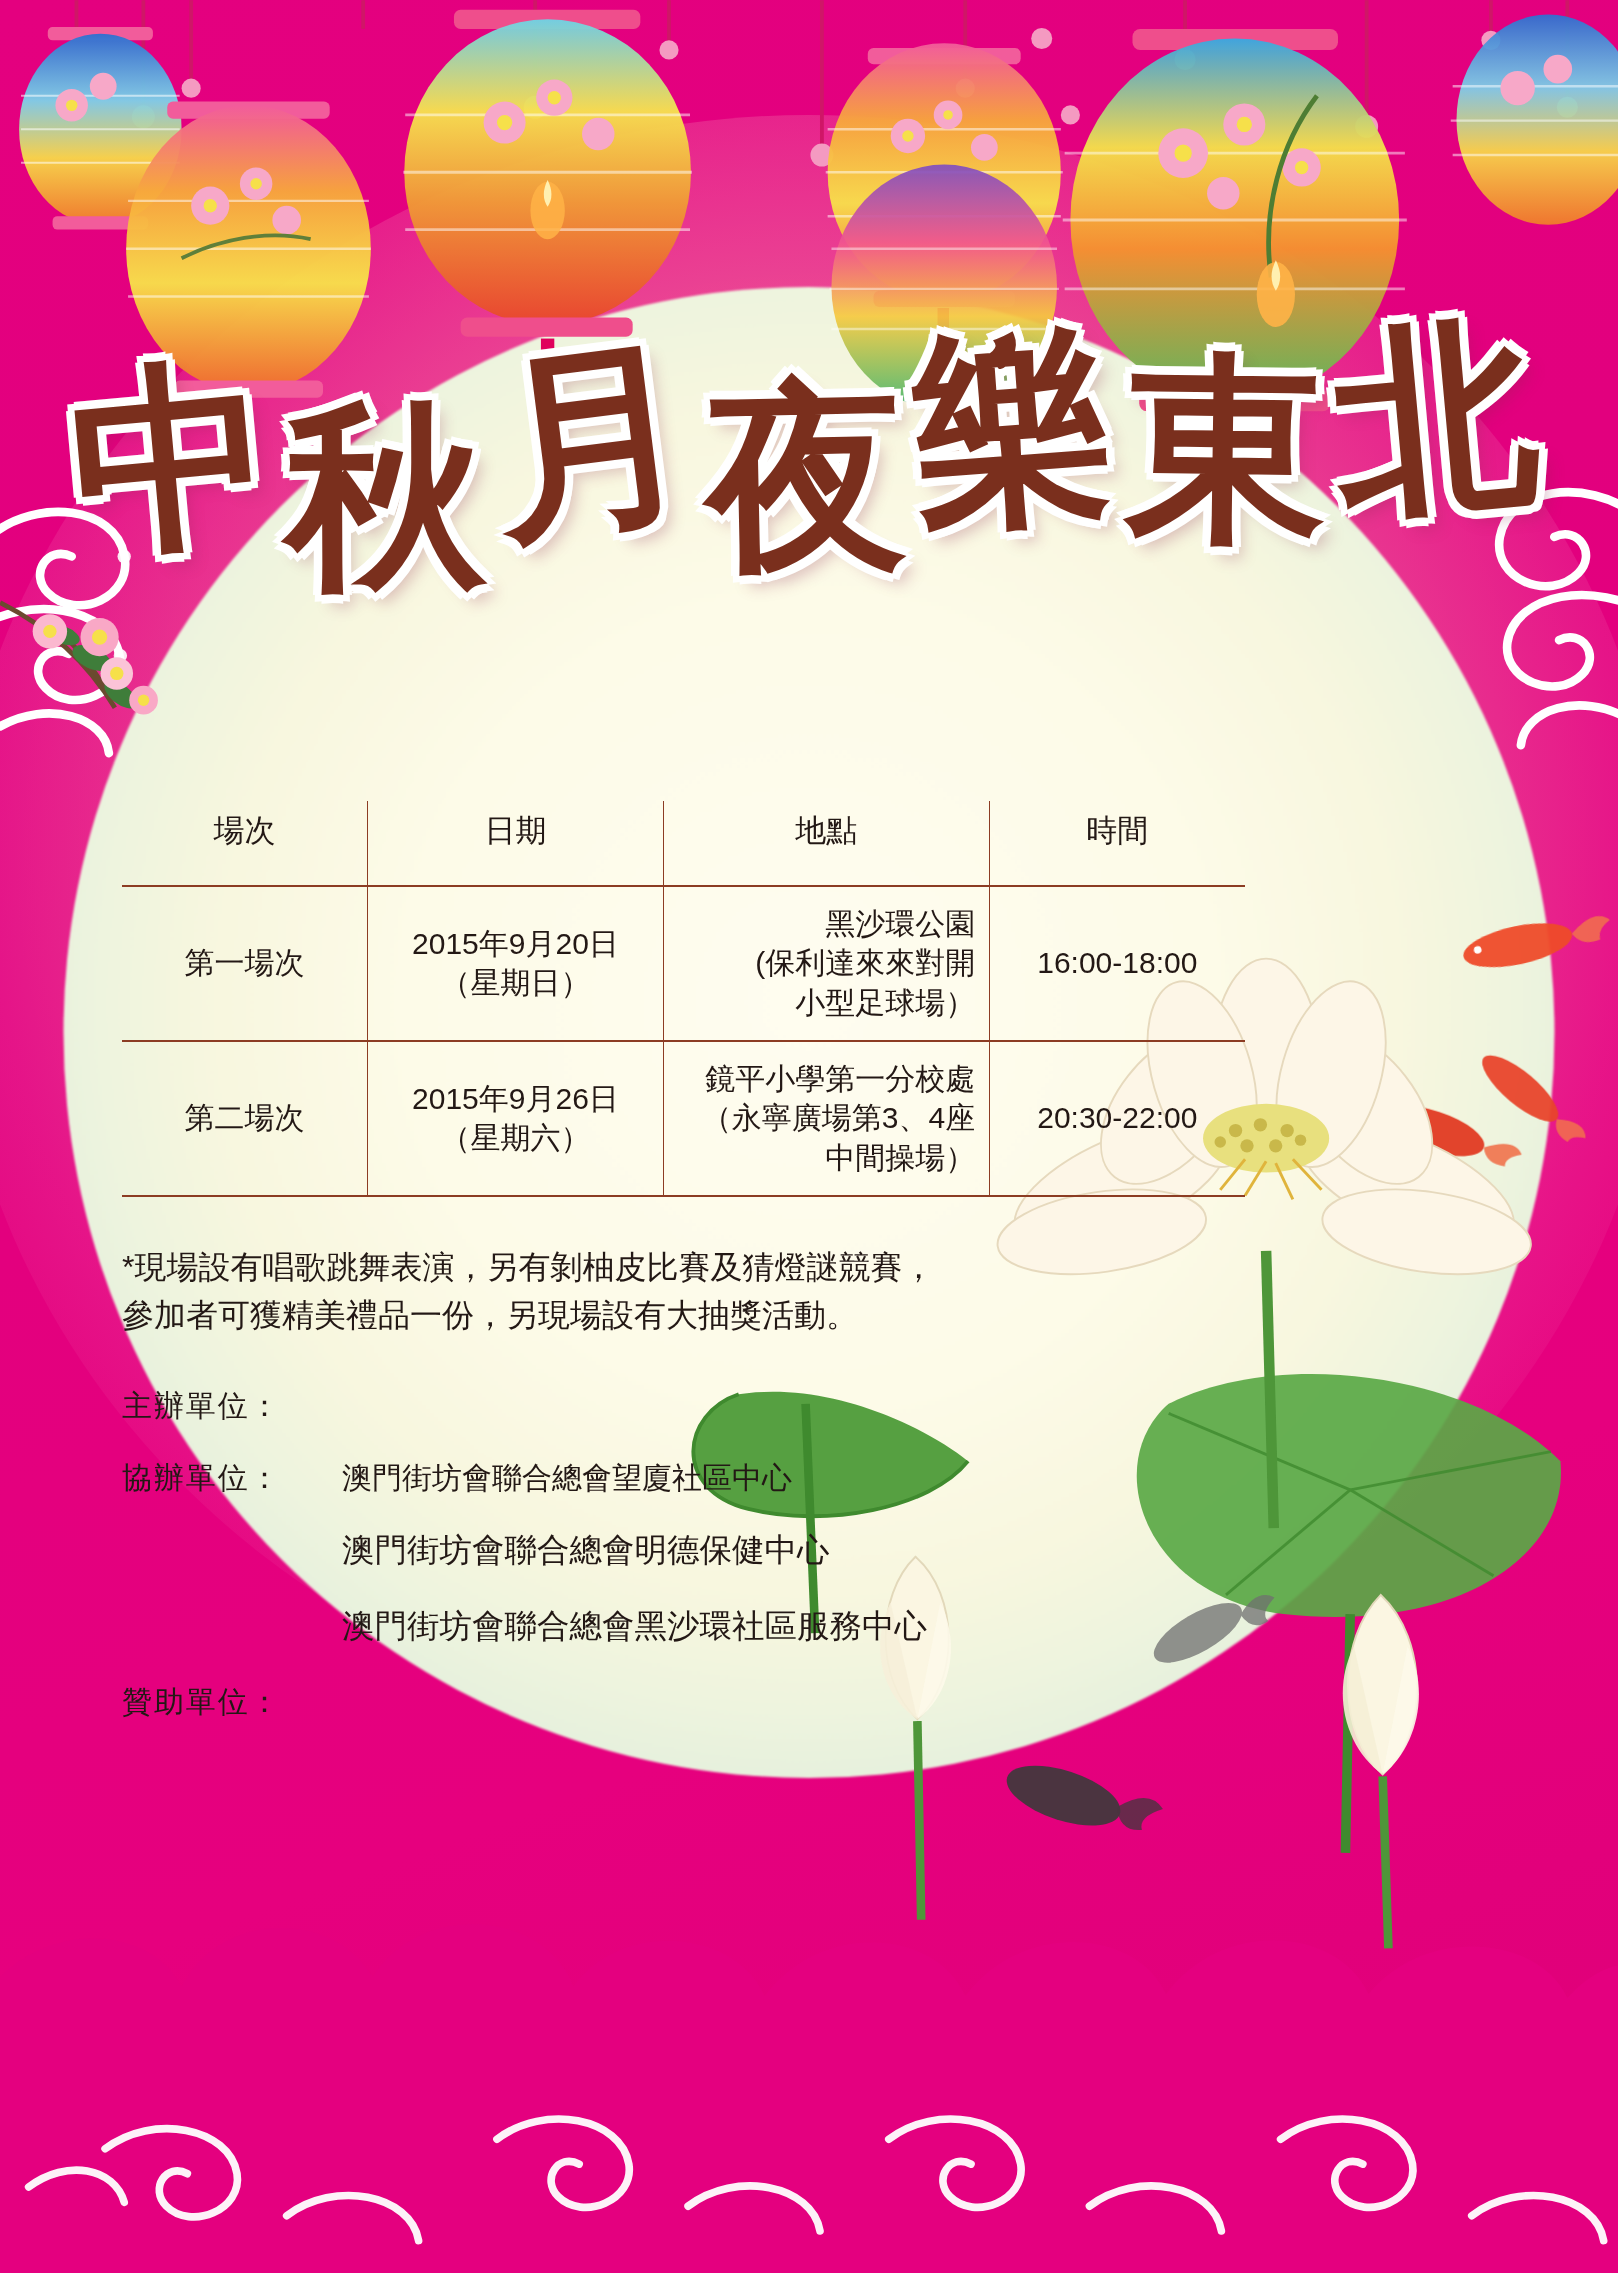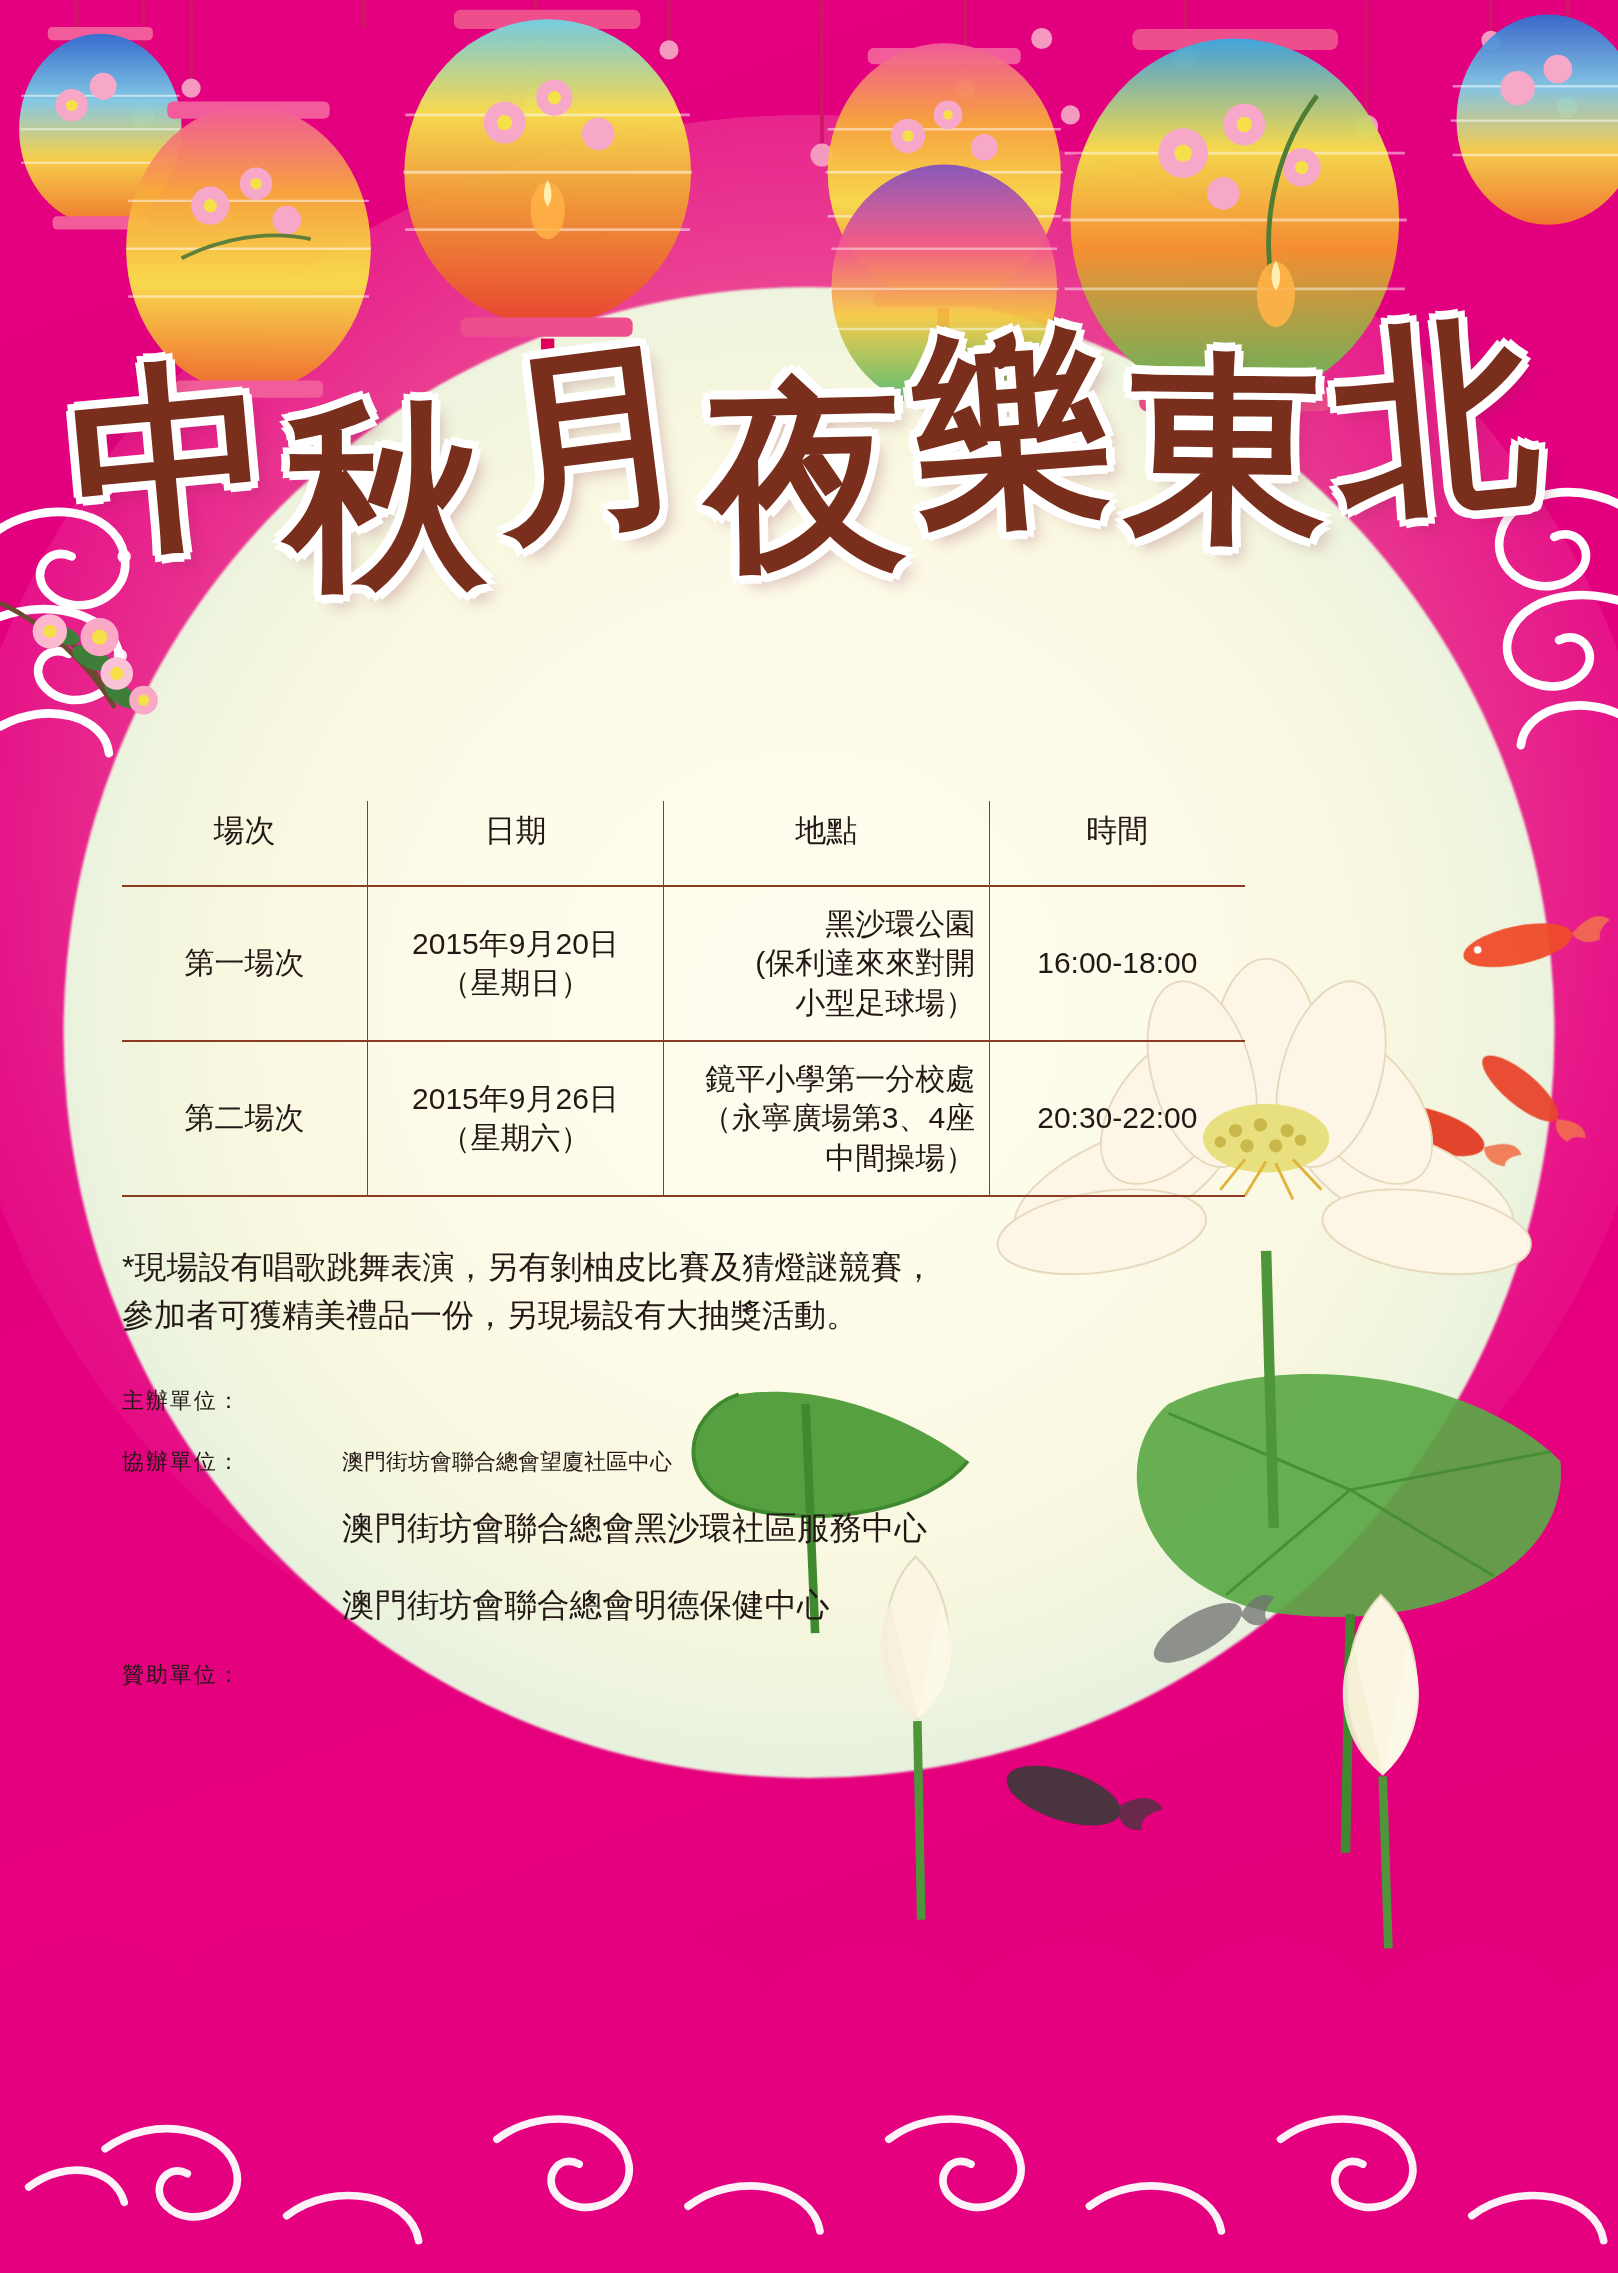--- a/index.html
+++ b/index.html
@@ -176,21 +176,21 @@
     left: 122px;
     top: 1386px;
     width: 1099px;
     z-index: 9;
     color: #231815;
   }
   .credit-row {
     display: flex;
     align-items: flex-start;
     margin-bottom: 31px;
-    font-size: 22px;
+    font-size: 30px;
     line-height: 1.35;
   }
   .credit-label {
     width: 220px;
     flex: 0 0 220px;
     letter-spacing: 1.9px;
   }
   .credit-value { flex: 1; }
   .credit-sub {
     margin: 0 0 32.5px 220px;
@@ -630,21 +630,21 @@
 參加者可獲精美禮品一份，另現場設有大抽獎活動。</div>
 
   <div class="credits">
     <div class="credit-row">
       <div class="credit-label">主辦單位：</div>
     </div>
     <div class="credit-row">
       <div class="credit-label">協辦單位：</div>
       <div class="credit-value">澳門街坊會聯合總會望廈社區中心</div>
     </div>
+    <div class="credit-sub">澳門街坊會聯合總會明德保健中心</div>
     <div class="credit-sub">澳門街坊會聯合總會黑沙環社區服務中心</div>
-    <div class="credit-sub">澳門街坊會聯合總會明德保健中心</div>
     <div class="credit-row">
       <div class="credit-label">贊助單位：</div>
     </div>
   </div>
 
 </div>
 
 
 </body></html>

